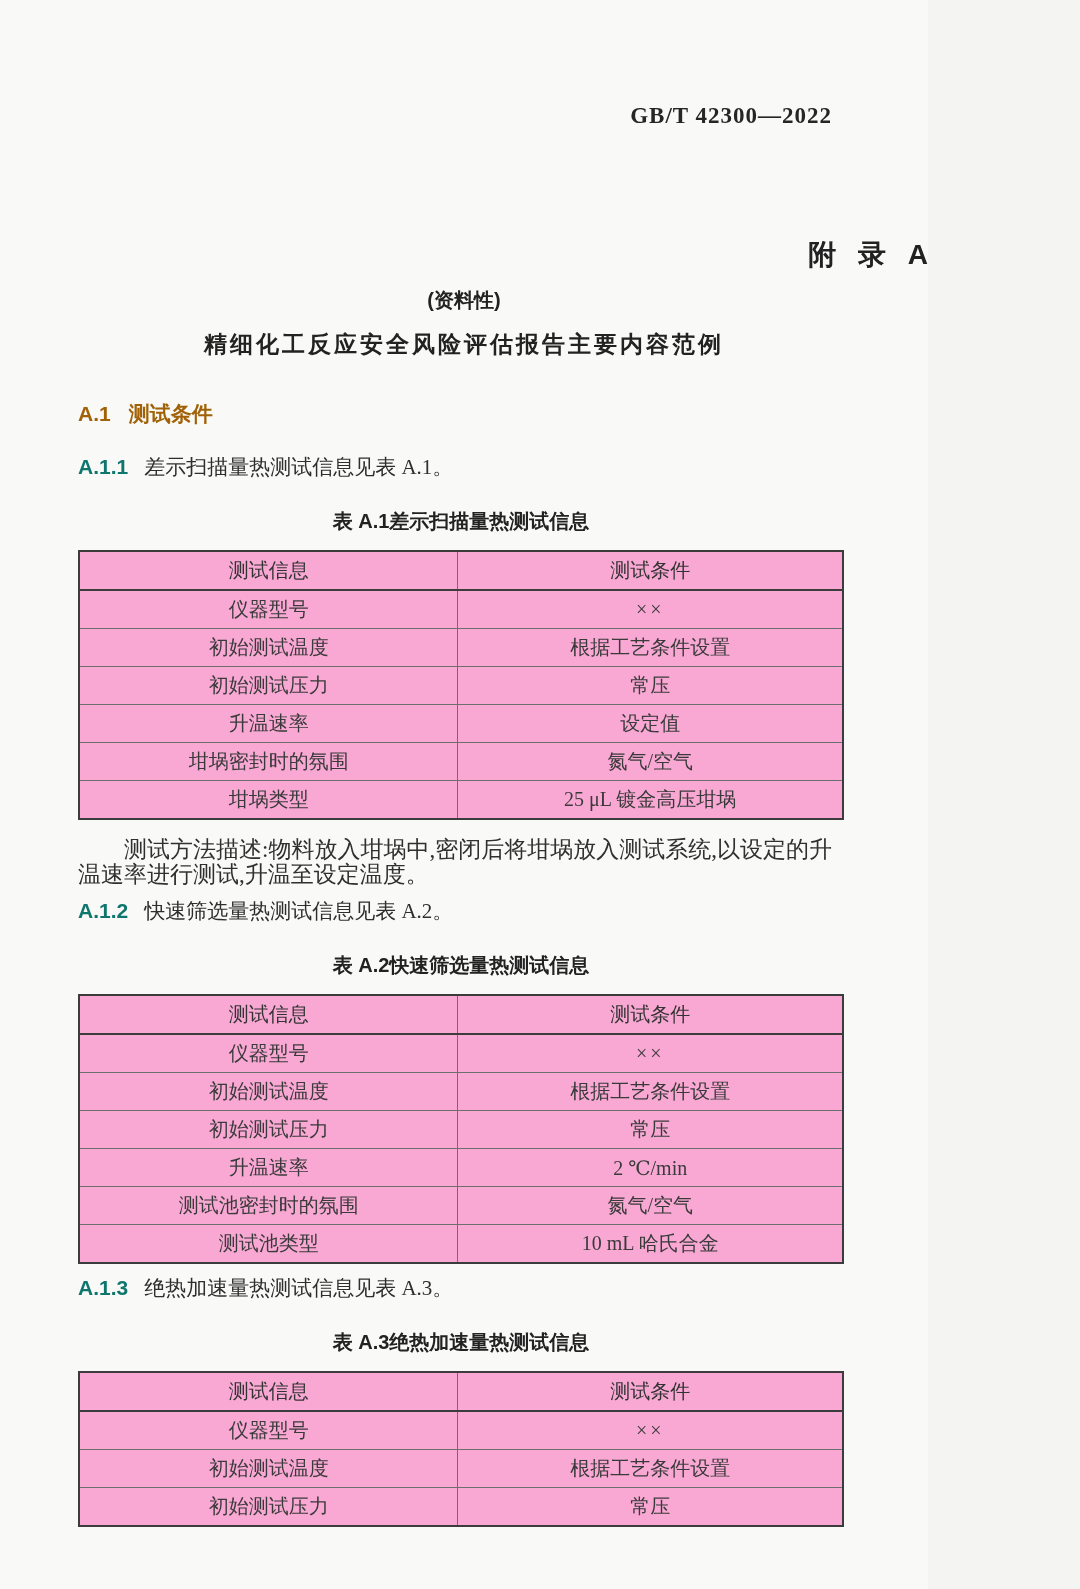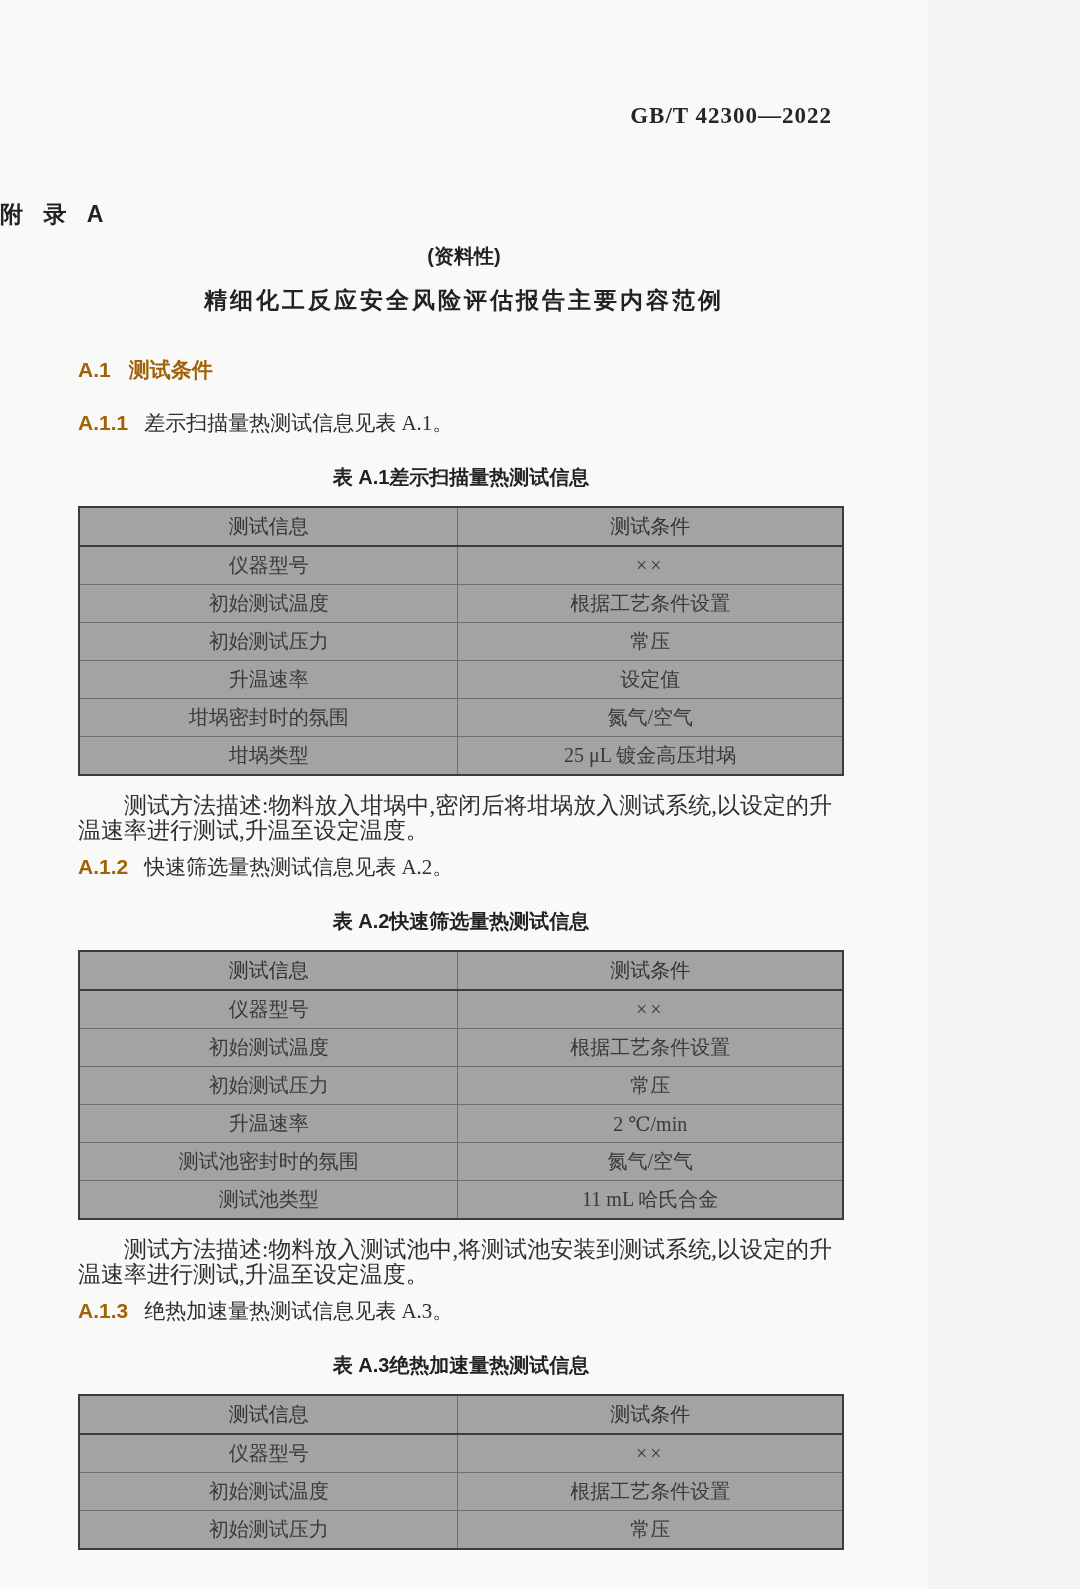--- a/index.html
+++ b/index.html
@@ -19,25 +19,25 @@
   .doc-number {
     padding: 103px 96px 0 0;
     text-align: right;
     font-family: "Liberation Serif", "DejaVu Serif", serif;
     font-weight: bold;
     font-size: 23px;
     letter-spacing: 1px;
     color: #262626;
   }
   .appendix-title {
-    margin-top: 70px;
-    text-align: left;
-    font-family: "Liberation Sans", "DejaVu Sans", sans-serif;
-    font-weight: bold;
-    font-size: 23px;
+    margin-top: 107px;
+    text-align: right;
+    font-family: "Liberation Sans", "DejaVu Sans", sans-serif;
+    font-weight: bold;
+    font-size: 28px;
     word-spacing: 14px;
     color: #222;
   }
   .appendix-subtitle {
     margin-top: 13px;
     text-align: center;
     font-family: "Liberation Sans", "DejaVu Sans", sans-serif;
     font-weight: bold;
     font-size: 20px;
     color: #222;
@@ -58,36 +58,36 @@
     font-weight: bold;
     font-size: 21px;
     color: #a16207;
   }
   .section-heading .num { margin-right: 18px; }
   .clause { margin-top: 25px; font-size: 21px; }
   .clause .num {
     font-family: "Liberation Sans", "DejaVu Sans", sans-serif;
     font-weight: bold;
     margin-right: 16px;
-    color: #a16207;
+    color: #0f766e;
     margin-top: 30px;
   }
   .table-caption {
     margin: 27px 0 15px 0;
     text-align: center;
     font-family: "Liberation Sans", "DejaVu Sans", sans-serif;
     font-weight: bold;
     font-size: 20px;
     color: #222;
   }
   .table-caption .cap-label { }
   table.data-table {
     width: 100%;
     border-collapse: collapse;
-    background: #a3a3a3;
+    background: #f9a8d4;
   }
   table.data-table th, table.data-table td {
     border: 1px solid #6e6e6e;
     height: 37px;
     text-align: center;
     vertical-align: middle;
     font-size: 20px;
     font-weight: normal;
     padding: 0 8px;
     color: #3a3a3a;
@@ -197,26 +197,25 @@
         <tr>
             <td>升温速率</td>
             <td>2 ℃/min</td>
           </tr>
         <tr>
             <td>测试池密封时的氛围</td>
             <td>氮气/空气</td>
           </tr>
         <tr>
             <td>测试池类型</td>
-            <td>11 mL 哈氏合金</td>
+            <td>10 mL 哈氏合金</td>
           </tr>
       </tbody>
     </table>
 
-    <div class="note">测试方法描述:物料放入测试池中,将测试池安装到测试系统,以设定的升温速率进行测试,升温至设定温度。</div>
 
     <div class="clause" style="margin-top:10px;">
       <span class="num">A.1.3</span><span>绝热加速量热测试信息见表 A.3。</span>
     </div>
 
     <div class="table-caption">
       <span class="cap-label">表 A.3</span><span>绝热加速量热测试信息</span>
     </div>
 
     <table class="data-table">

